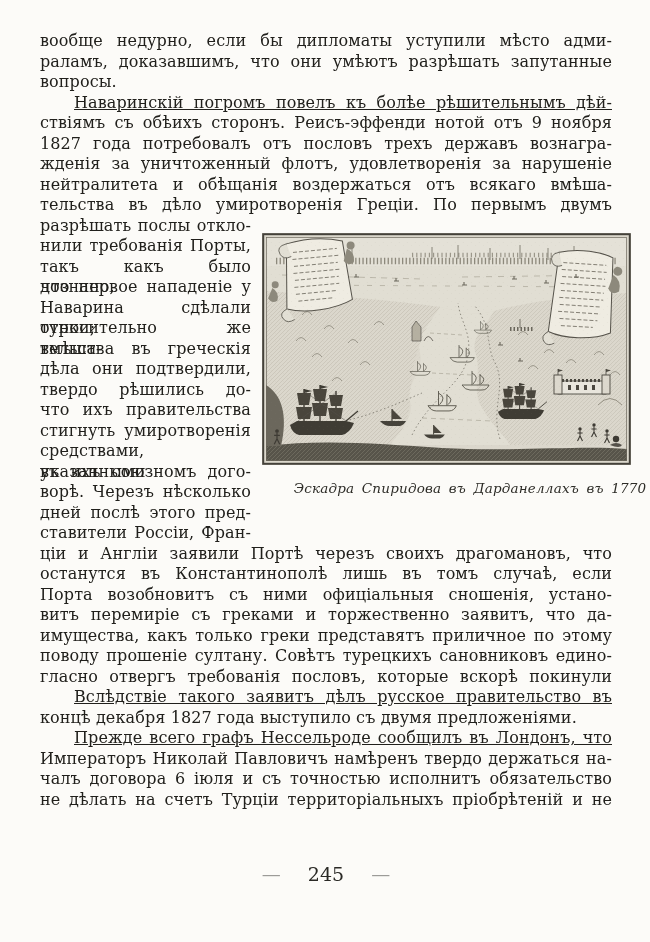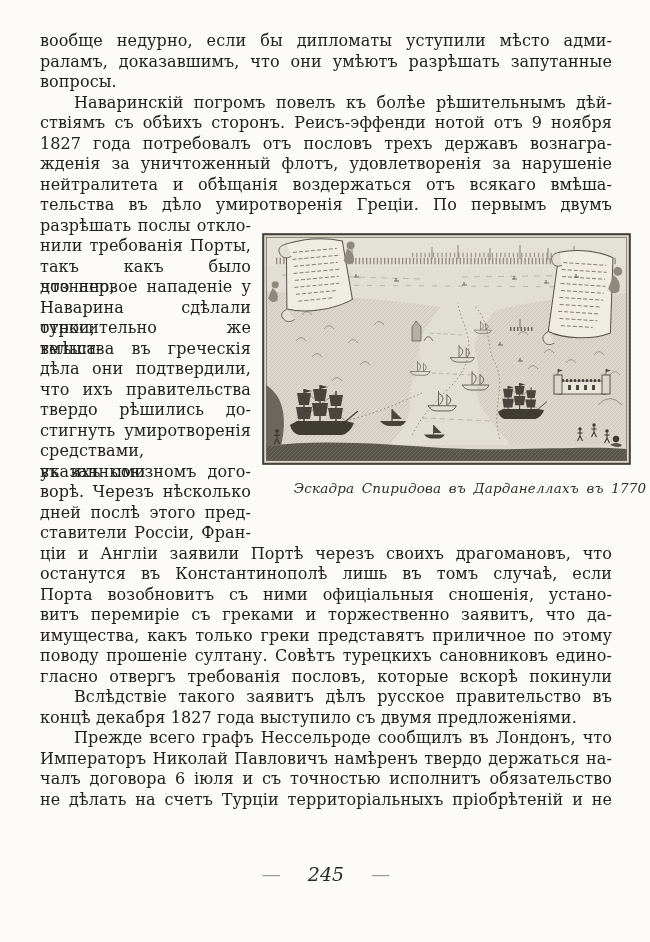--- a/index.html
+++ b/index.html
@@ -9,30 +9,30 @@
     font-family:"DejaVu Serif","Liberation Serif",serif;
     color:#21201c;
   }
   .lines { position:absolute; left:40px; width:572px; }
   .lines.narrow { width:211px; }
   .ln {
     height:20.5px; line-height:20.5px; font-size:16px;
     letter-spacing:0.1px;
   }
   .ln.j { text-align:justify; text-align-last:justify; }
-  .ln.ind { text-indent:34px; }
+  .ln.ind { text-indent:34px;text-decoration:underline; }
   figure.engraving-figure { position:absolute; left:262px; top:233px; width:435px; margin:0; }
   figure.engraving-figure svg { display:block; }
   figcaption {
     margin-top:13px; font-style:italic; font-size:13.5px; line-height:20px;
     text-align:center; color:#2d2c27; word-spacing:3px; letter-spacing:0.2px;
   }
   .pagefoot {
     position:absolute; left:40px; width:572px; top:863px;
-    text-align:center; font-size:19px; color:#2a2925;font-style:italic;
+    text-align:center; font-size:19px; color:#2a2925;
   }
   .pagefoot .dash { opacity:.45; margin:0 27px; }
 </style>
 </head>
 <body>
 
 <div class="page">
 
   <div class="lines" style="top:31px">
       <div class="ln j">вообще недурно, если бы дипломаты уступили мѣсто адми-</div>
@@ -48,22 +48,22 @@
 
   <div class="lines narrow" style="top:215.5px">
       <div class="ln j">разрѣшать послы откло-</div>
       <div class="ln j">нили требованія Порты,</div>
       <div class="ln j">такъ какъ было дознано,</div>
       <div class="ln j">что первое нападеніе у</div>
       <div class="ln j">Наварина сдѣлали турки;</div>
       <div class="ln j">относительно же вмѣша-</div>
       <div class="ln j">тельства въ греческія</div>
       <div class="ln j">дѣла они подтвердили,</div>
+      <div class="ln j">твердо рѣшились до-</div>
       <div class="ln j">что ихъ правительства</div>
-      <div class="ln j">твердо рѣшились до-</div>
       <div class="ln j">стигнуть умиротворенія</div>
       <div class="ln j">средствами, указанными</div>
       <div class="ln j">въ ихъ союзномъ дого-</div>
       <div class="ln j">ворѣ. Черезъ нѣсколько</div>
       <div class="ln j">дней послѣ этого пред-</div>
       <div class="ln j">ставители Россіи, Фран-</div>
     </div>
 
   <div class="lines" style="top:543.5px">
       <div class="ln j">ціи и Англіи заявили Портѣ черезъ своихъ драгомановъ, что</div>

